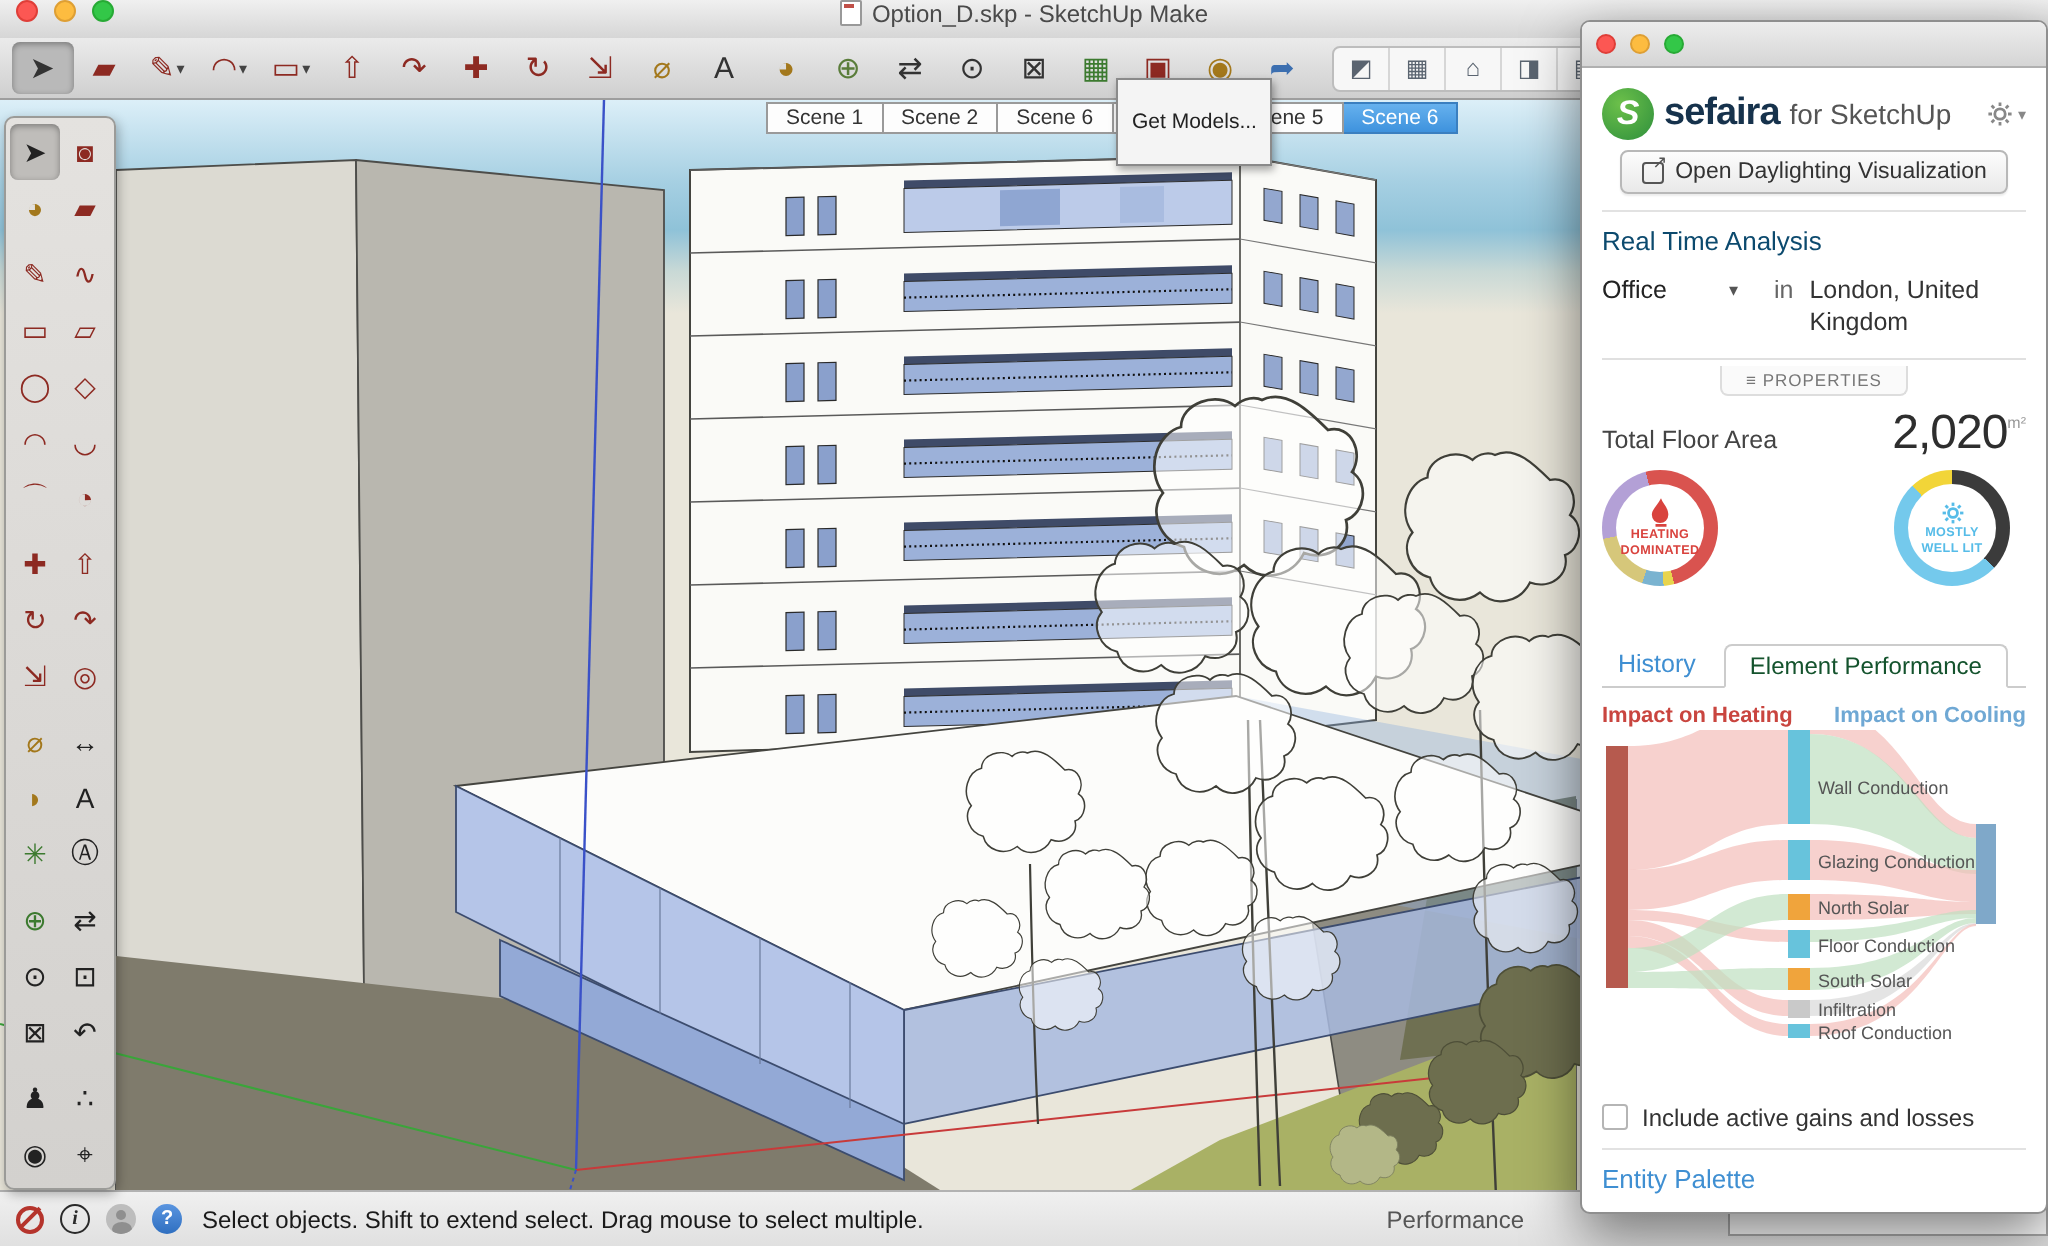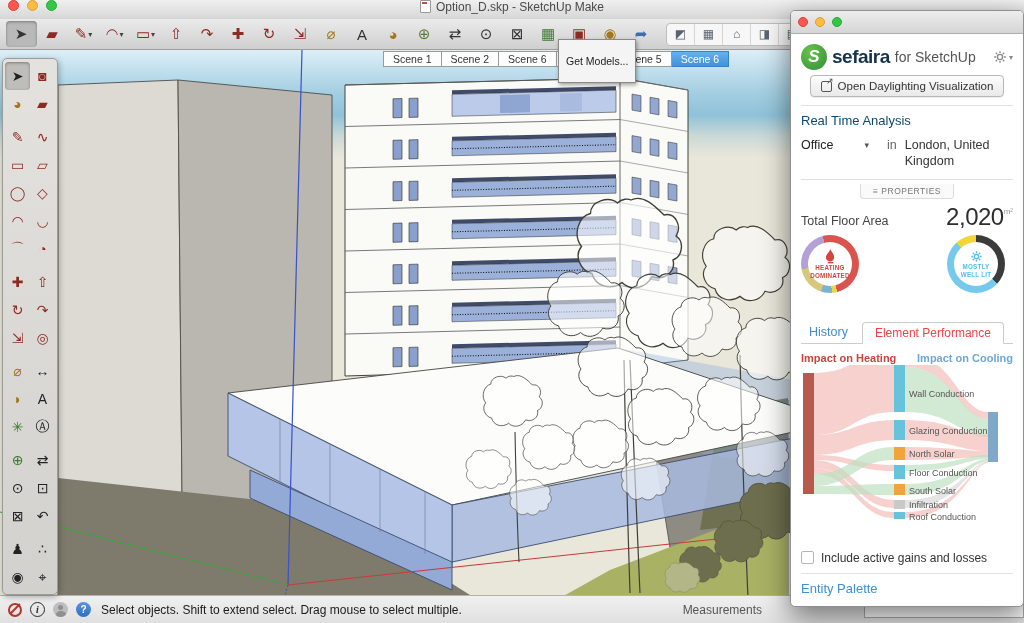--- a/index.html
+++ b/index.html
@@ -116,21 +116,21 @@
   .donut::before{content:"";position:absolute;left:7px;top:7px;right:7px;bottom:7px;background:#fff;border-radius:50%}
   .donut.heating{background:conic-gradient(#d9534f 0 46%,#e8d44d 46% 49%,#7ab3d0 49% 55%,#d6c77a 55% 72%,#b3a0d6 72% 96%,#d9534f 96% 100%)}
   .donut.daylight{background:conic-gradient(#3b3b3b 0 37%,#74c9ec 37% 88%,#f2d538 88% 100%)}
   .donut-center{position:absolute;left:7px;top:7px;right:7px;bottom:7px;display:flex;flex-direction:column;
     align-items:center;justify-content:center;z-index:1}
   .donut-label{font-size:6.3px;font-weight:bold;line-height:1.25;letter-spacing:.2px}
   .donut.heating .donut-label{color:#d9433e}
   .donut.daylight .donut-label{color:#56bce8}
   .tabrow{display:flex;align-items:flex-end;margin-top:6px;border-bottom:1px solid #ccc;height:24px}
   .history-link{font-size:12.5px;color:#3f8fd2;margin:0 14px 4px 8px}
-  .perf-tab{font-size:12px;color:#ef4444;background:#fff;border:1px solid #ccc;border-bottom:1px solid #fff;
+  .perf-tab{font-size:12px;color:#14532d;background:#fff;border:1px solid #ccc;border-bottom:1px solid #fff;
     border-radius:4px 4px 0 0;padding:3px 12px;margin-bottom:-1px}
   .impact-labels{display:flex;justify-content:space-between;margin-top:8px}
   .impact-heating{font-size:11px;font-weight:bold;color:#c9453f;line-height:1.15}
   .impact-cooling{font-size:11px;font-weight:bold;color:#6fa8d4;line-height:1.15;text-align:right}
   .sankey-wrap{margin:0 -10px;position:relative}
   .checkbox-row{display:flex;align-items:center;margin-top:0px}
   .checkbox{width:11px;height:11px;border:1px solid #b5b5b5;border-radius:2px;background:#fff;margin-right:7px}
   .checkbox-label{font-size:12px;color:#333}
   .entity-link{font-size:13px;color:#3f8fd2;margin-top:7px}
   svg text{font-family:"Liberation Sans",sans-serif}
@@ -555,21 +555,21 @@
       </div>
     </div>
 </div>
 
 <div class="statusbar">
   <span class="sico geo"></span>
   <span class="sico circ info">i</span>
   <span class="sico circ person"></span>
   <span class="sico circ help">?</span>
   <span class="statustext">Select objects. Shift to extend select. Drag mouse to select multiple.</span>
-  <span class="meas-label">Measurements</span>
+  <span class="meas-label">Performance</span>
   <input class="meas-input" value="" style="">
 </div>
 
 <div class="sefaira">
   <div class="sef-header">
     <div class="lights">
       <span class="light red"></span>
       <span class="light yellow"></span>
       <span class="light green"></span>
     </div>

